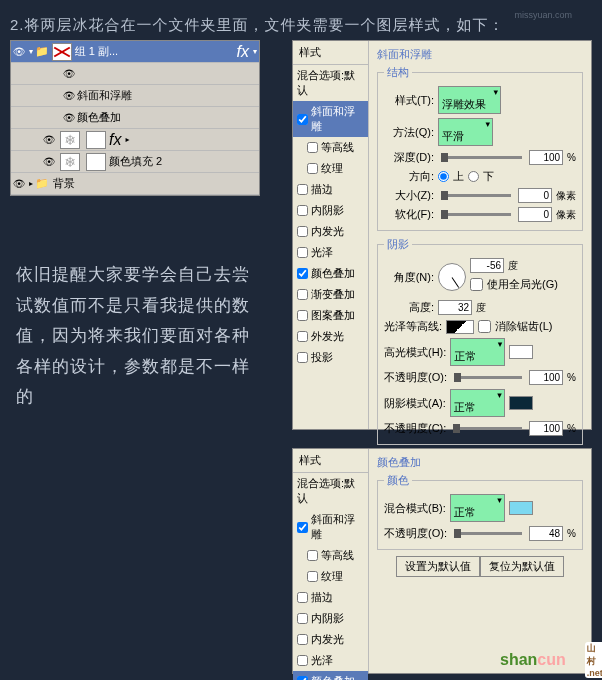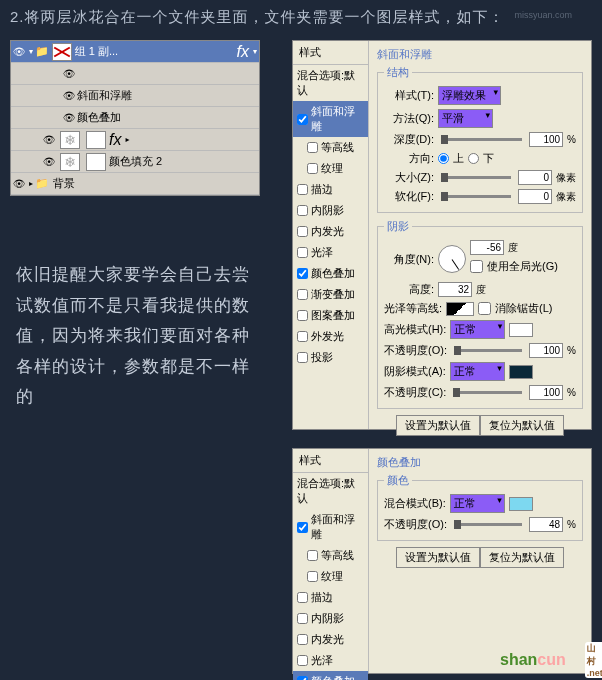--- a/index.html
+++ b/index.html
@@ -1,17 +1,17 @@
 <!DOCTYPE html>
 <html><head>
 <meta charset="utf-8">
 <style>
 *{margin:0;padding:0;box-sizing:border-box;font-family:"Microsoft YaHei",SimSun,sans-serif}
 body{width:602px;height:680px;background:#1e2838;position:relative;overflow:hidden}
-.instruction{color:#b8c2d0;font-size:15px;padding:8px 10px 4px;letter-spacing:1px}
+.instruction{color:#b8c2d0;font-size:15px;padding:16px 10px 4px;letter-spacing:1px}
 .watermark{position:absolute;top:10px;right:30px;color:#5a6575;font-size:9px}
 .layers-panel{position:absolute;top:40px;left:10px;width:250px;background:#d4d0c8;border:1px solid #888;font-size:11px}
 .layer-row{display:flex;align-items:center;height:22px;border-bottom:1px solid #bbb;background:#d4d0c8}
 .layer-row.sel{background:#5a7ab8;color:#fff}
 .eye{width:16px;text-align:center;font-size:10px}
 .layer-ic{width:20px;height:18px;background:#fff;border:1px solid #888;margin:0 3px;display:flex;align-items:center;justify-content:center;font-size:9px}
 .layer-ic.x{position:relative}
 .layer-ic.x:before,.layer-ic.x:after{content:"";position:absolute;width:18px;height:2px;background:#c00;top:7px;left:0}
 .layer-ic.x:before{transform:rotate(30deg)}
 .layer-ic.x:after{transform:rotate(-30deg)}
@@ -30,21 +30,21 @@
 .style-item{padding:3px 4px;display:flex;align-items:center;gap:3px}
 .style-item.sel{background:#5a7ab8;color:#fff}
 .style-item input{width:11px;height:11px}
 .style-item.sub{padding-left:14px}
 .settings{flex:1;padding:6px 8px;font-size:11px}
 .grp-title{color:#5575c5;font-size:11px;margin-bottom:3px}
 .fieldset{border:1px solid #bbb;padding:6px 6px 4px;margin-bottom:6px}
 .fieldset legend{color:#5575c5;font-size:11px;padding:0 3px}
 .row{display:flex;align-items:center;margin-bottom:4px;gap:4px;font-size:11px}
 .row label{min-width:50px;text-align:right}
-.sel-box{border:1px solid #888;background:#8b5cf6;padding:1px 14px 1px 3px;font-size:11px;position:relative;min-width:55px}
+.sel-box{border:1px solid #888;background:#86efac;padding:10px 14px 1px 3px;font-size:11px;position:relative;min-width:55px}
 .sel-box:after{content:"▾";position:absolute;right:2px;top:0;font-size:9px}
 .slider{flex:1;height:3px;background:#888;position:relative;margin:0 3px}
 .slider:before{content:"";position:absolute;width:7px;height:9px;background:#555;top:-3px;left:0}
 .numbox{width:34px;border:1px solid #888;background:#fff;padding:1px 2px;text-align:right;font-size:10px}
 .unit{font-size:10px}
 .radio{width:11px;height:11px}
 .angle-ctrl{width:28px;height:28px;border:1px solid #888;border-radius:50%;position:relative;background:#fff}
 .angle-ctrl:before{content:"";position:absolute;width:12px;height:1px;background:#000;top:13px;left:13px;transform-origin:left;transform:rotate(56deg)}
 .swatch{width:24px;height:14px;border:1px solid #888}
 .btn{border:1px solid #888;background:#ece9d8;padding:2px 8px;font-size:11px}

